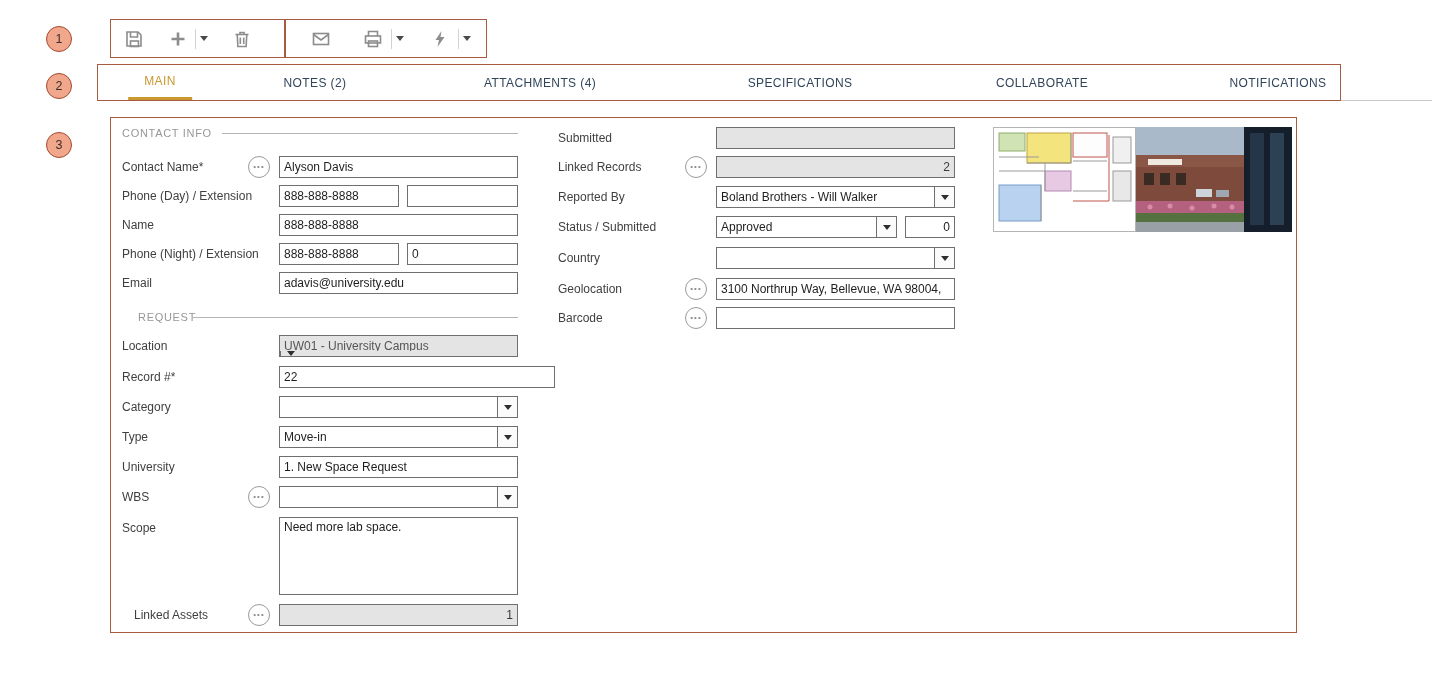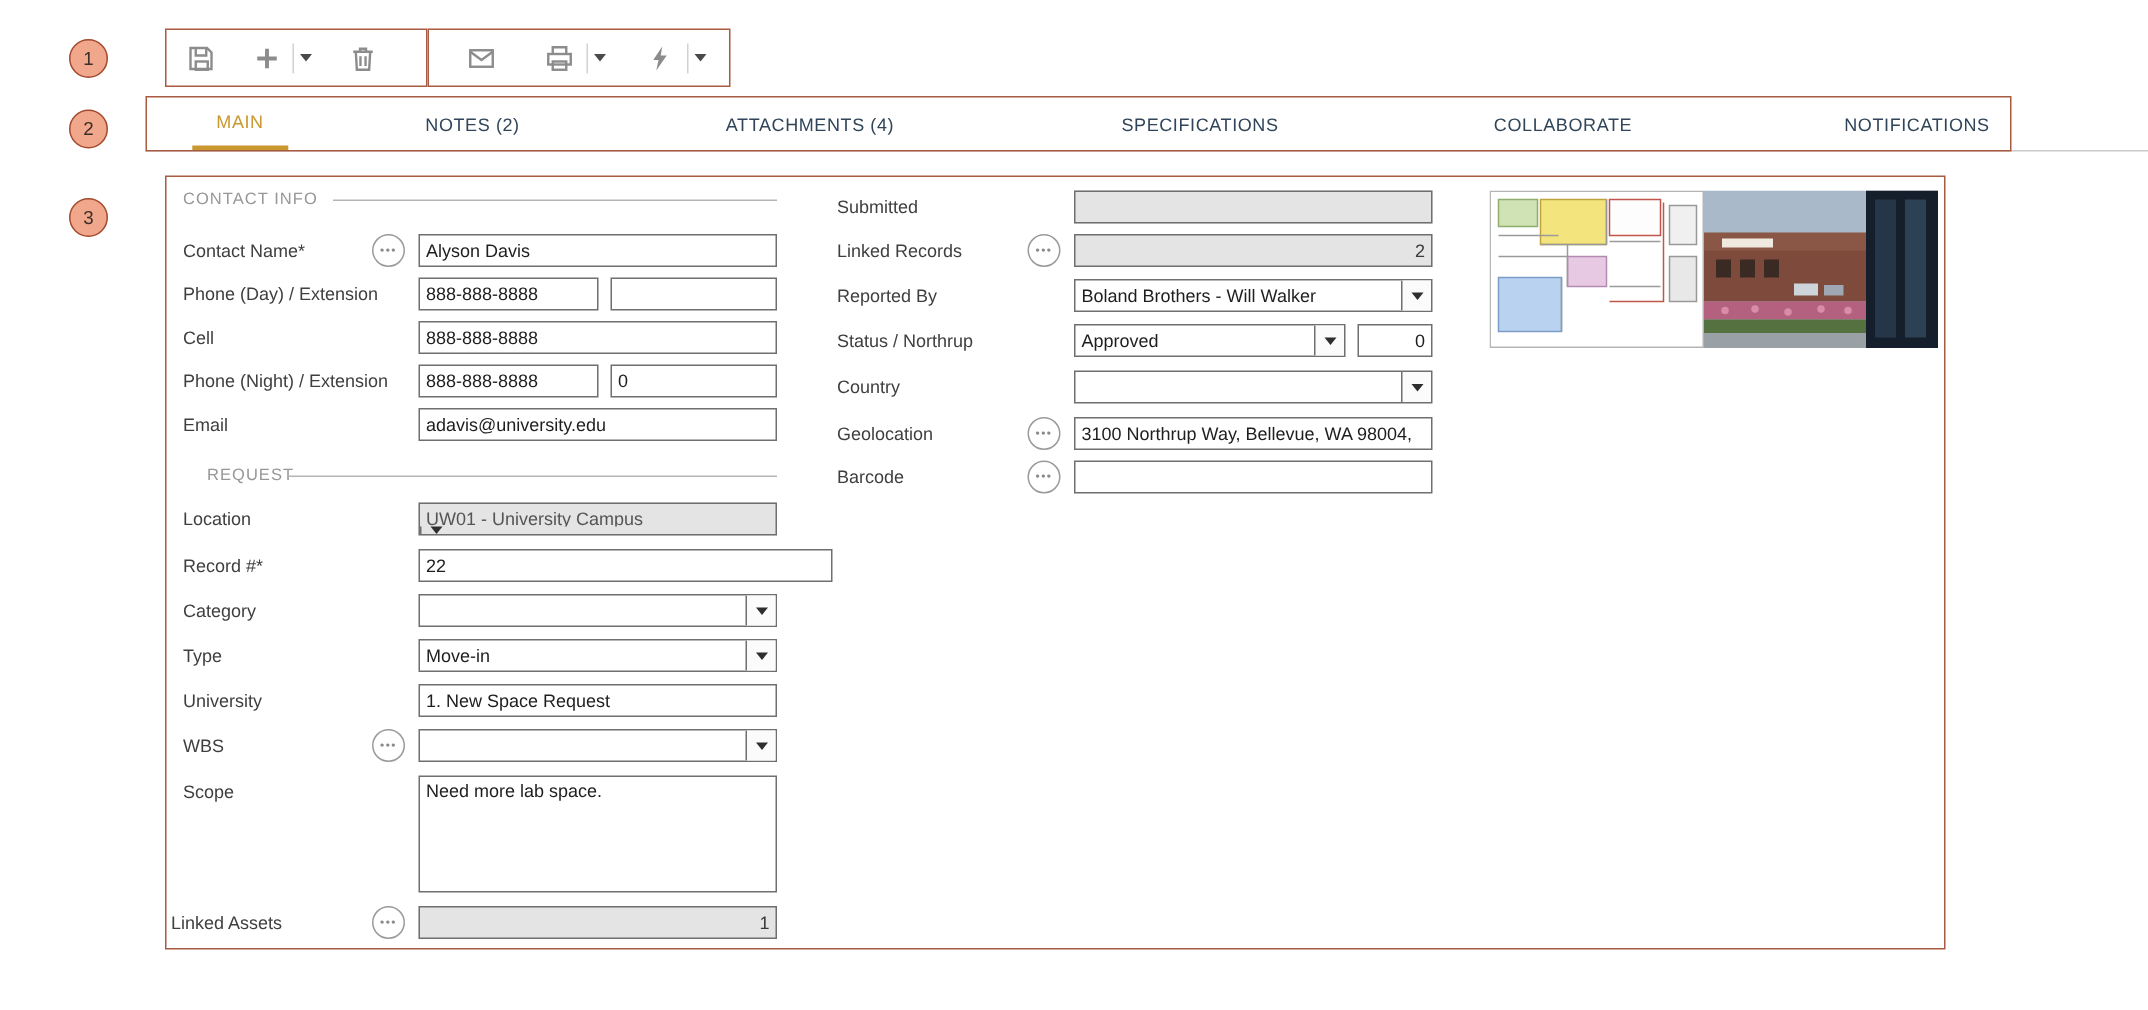--- a/index.html
+++ b/index.html
@@ -147,21 +147,21 @@
   <div class="secline" style="left:222px;top:133px;width:296px;"></div>
 
   <div class="lbl" style="left:122px;top:156px;">Contact Name*</div>
   <button class="dots" style="left:248px;top:156px;"></button>
   <input class="inp" style="left: 279px; top: 156px; width: 239px;" value="Alyson Davis">
 
   <div class="lbl" style="left:122px;top:185px;">Phone (Day) / Extension</div>
   <input class="inp" style="left: 279px; top: 185px; width: 120px;" value="888-888-8888">
   <input class="inp" style="left: 407px; top: 185px; width: 111px;">
 
-  <div class="lbl" style="left:122px;top:214px;">Cell</div>
+  <div class="lbl" style="left:122px;top:214px;">Name</div>
   <input class="inp" style="left: 279px; top: 214px; width: 239px;" value="888-888-8888">
 
   <div class="lbl" style="left:122px;top:243px;">Phone (Night) / Extension</div>
   <input class="inp" style="left: 279px; top: 243px; width: 120px;" value="888-888-8888">
   <input class="inp" style="left: 407px; top: 243px; width: 111px;" value="0">
 
   <div class="lbl" style="left:122px;top:272px;">Email</div>
   <input class="inp" style="left: 279px; top: 272px; width: 239px;" value="adavis@university.edu">
 
   <div class="sec" style="left:138px;top:310px;text-align:right;">REQUEST</div>
@@ -194,38 +194,38 @@
   <div class="lbl" style="left:122px;top:486px;">WBS</div>
   <button class="dots" style="left:248px;top:486px;"></button>
   <div class="sel" style="left:279px;top:486px;width:239px;">
     <div class="sel-val"></div>
     <div class="sel-btn"></div>
   </div>
 
   <div class="lbl" style="left:122px;top:517px;">Scope</div>
   <textarea class="inp" style="left: 279px; top: 517px; width: 239px;">Need more lab space.</textarea>
 
-  <div class="lbl" style="left:114px;top:604px;text-align:center;">Linked Assets</div>
+  <div class="lbl" style="left:134px;top:604px;text-align:center;">Linked Assets</div>
   <button class="dots" style="left:248px;top:604px;"></button>
   <input class="inp dis ra" style="left: 279px; top: 604px; width: 239px;" readonly="" value="1">
 
   <div class="lbl" style="left:558px;top:127px;">Submitted</div>
   <input class="inp dis" style="left: 716px; top: 127px; width: 239px;" readonly="">
 
   <div class="lbl" style="left:558px;top:156px;">Linked Records</div>
   <button class="dots" style="left:685px;top:156px;"></button>
   <input class="inp dis ra" style="left: 716px; top: 156px; width: 239px;" readonly="" value="2">
 
   <div class="lbl" style="left:558px;top:186px;">Reported By</div>
   <div class="sel" style="left:716px;top:186px;width:239px;">
     <div class="sel-val">Boland Brothers - Will Walker</div>
     <div class="sel-btn"></div>
   </div>
 
-  <div class="lbl" style="left:558px;top:216px;">Status / Northrup</div>
+  <div class="lbl" style="left:558px;top:216px;">Status / Submitted</div>
   <div class="sel" style="left:716px;top:216px;width:181px;">
     <div class="sel-val">Approved</div>
     <div class="sel-btn"></div>
   </div>
   <input class="inp ra" style="left: 905px; top: 216px; width: 50px;" value="0">
 
   <div class="lbl" style="left:558px;top:247px;">Country</div>
   <div class="sel" style="left:716px;top:247px;width:239px;">
     <div class="sel-val"></div>
     <div class="sel-btn"></div>

